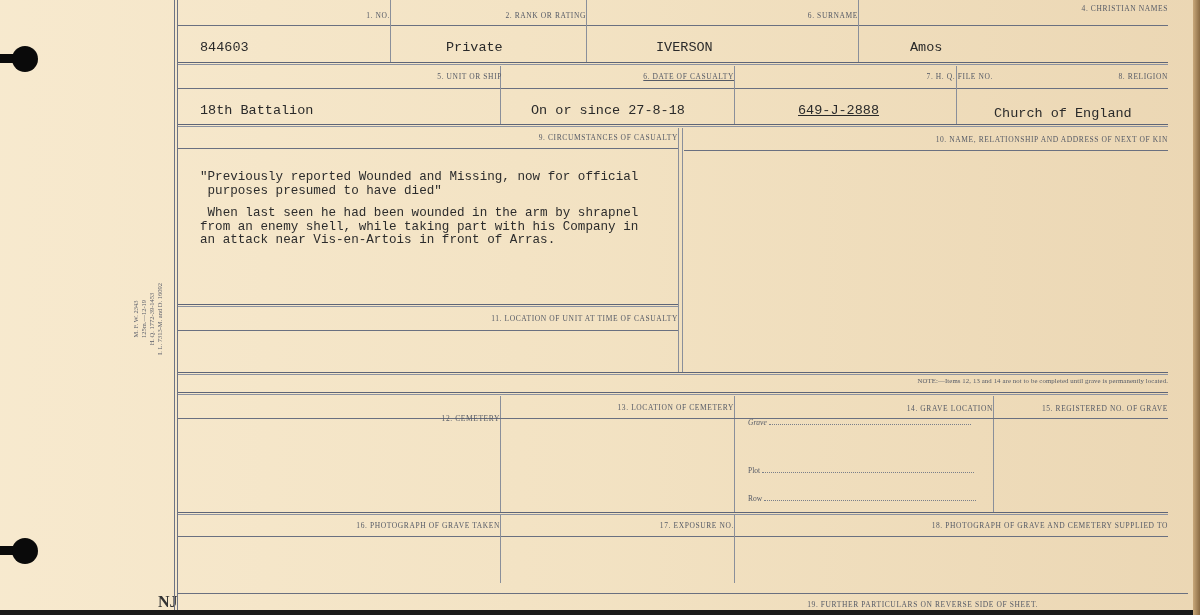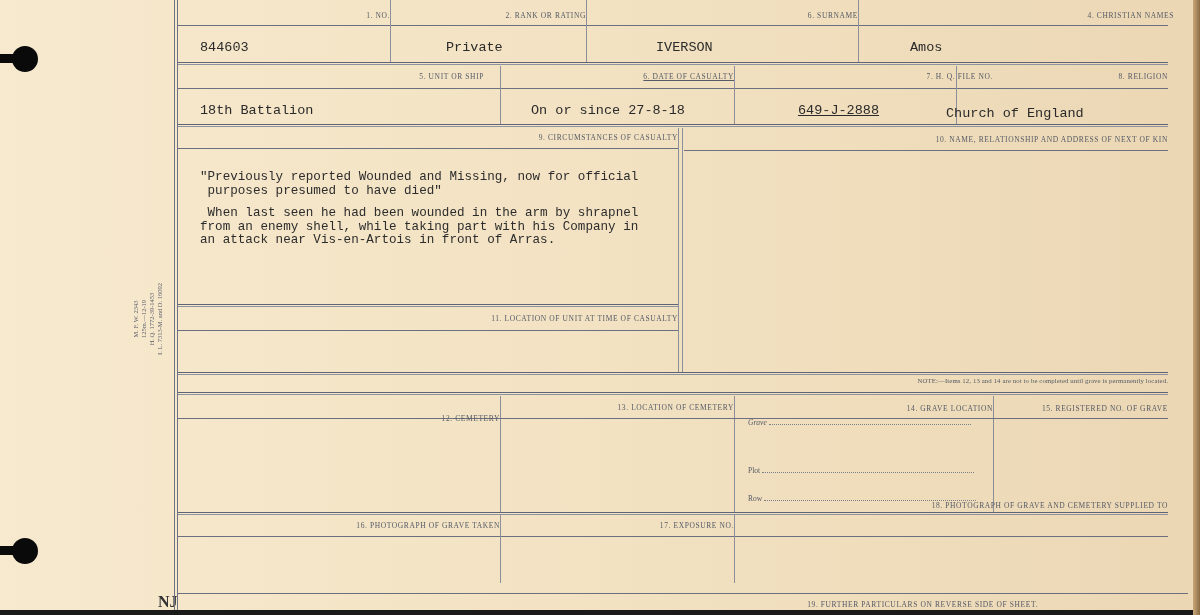--- a/index.html
+++ b/index.html
@@ -72,42 +72,42 @@
 
   <div class="hline" style="left:178px;top:25px;width:990px;"></div>
   <div class="hline dbl" style="left:178px;top:62px;width:990px;"></div>
   <div class="vline" style="left:390px;top:0;height:62px;"></div>
   <div class="vline" style="left:586px;top:0;height:62px;"></div>
   <div class="vline" style="left:858px;top:0;height:62px;"></div>
 
   <div class="lbl" style="left:178px;top:11px;width:212px;">1. NO.</div>
   <div class="lbl" style="left:390px;top:11px;width:196px;">2. RANK OR RATING</div>
   <div class="lbl" style="left:586px;top:11px;width:272px;">6. SURNAME</div>
-  <div class="lbl" style="left:858px;top:11px;width:310px;padding-left:6px;">4. CHRISTIAN NAMES</div>
+  <div class="lbl" style="left:858px;top:4px;width:310px;">4. CHRISTIAN NAMES</div>
 
   <div class="val" style="left:200px;top:40px;">844603</div>
   <div class="val" style="left:446px;top:40px;">Private</div>
   <div class="val" style="left:656px;top:40px;">IVERSON</div>
   <div class="val" style="left:910px;top:40px;">Amos</div>
 
   <div class="hline" style="left:178px;top:88px;width:990px;"></div>
   <div class="hline dbl" style="left:178px;top:124px;width:990px;"></div>
   <div class="vline" style="left:500px;top:66px;height:58px;"></div>
   <div class="vline" style="left:734px;top:66px;height:58px;"></div>
   <div class="vline" style="left:956px;top:66px;height:58px;"></div>
 
-  <div class="lbl" style="left:162px;top:72px;width:322px;">5. UNIT OR SHIP</div>
+  <div class="lbl" style="left:180px;top:72px;width:322px;">5. UNIT OR SHIP</div>
   <div class="lbl" style="left:500px;top:72px;width:234px;text-decoration:underline;">6. DATE OF CASUALTY</div>
   <div class="lbl" style="left:734px;top:72px;width:222px;margin-left:37px;">7. H. Q. FILE NO.</div>
   <div class="lbl" style="left:956px;top:72px;width:212px;">8. RELIGION</div>
 
   <div class="val" style="left:200px;top:103px;">18th Battalion</div>
   <div class="val" style="left:531px;top:103px;">On or since 27-8-18</div>
   <div class="val" style="left:798px;top:103px;text-decoration:underline;">649-J-2888</div>
-  <div class="val" style="left:946px;top:106px;text-align:center;">Church of England</div>
+  <div class="val" style="left:994px;top:106px;text-align:center;">Church of England</div>
 
   <div class="hline" style="left:178px;top:148px;width:500px;"></div>
   <div class="hline" style="left:684px;top:150px;width:484px;"></div>
   <div class="vline" style="left:678px;top:128px;height:244px;"></div>
   <div class="vline" style="left:682px;top:128px;height:244px;"></div>
 
   <div class="lbl" style="left:178px;top:133px;width:500px;">9. CIRCUMSTANCES OF CASUALTY</div>
   <div class="lbl" style="left:684px;top:135px;width:484px;">10. NAME, RELATIONSHIP AND ADDRESS OF NEXT OF KIN</div>
 
   <div class="typed" style="left:200px;top:171px;">"Previously reported Wounded and Missing, now for official
@@ -144,20 +144,20 @@
     <span>Row</span><span class="dots" style="width:212px;"></span>
   </div>
 
   <div class="hline dbl" style="left:178px;top:512px;width:990px;"></div>
   <div class="hline" style="left:178px;top:536px;width:990px;"></div>
   <div class="vline" style="left:500px;top:515px;height:68px;"></div>
   <div class="vline" style="left:734px;top:515px;height:68px;"></div>
 
   <div class="lbl" style="left:178px;top:521px;width:322px;">16. PHOTOGRAPH OF GRAVE TAKEN</div>
   <div class="lbl" style="left:500px;top:521px;width:234px;">17. EXPOSURE NO.</div>
-  <div class="lbl" style="left:734px;top:501px;width:434px;">18. PHOTOGRAPH OF GRAVE AND CEMETERY SUPPLIED TO</div>
+  <div class="lbl" style="left:734px;top:521px;width:434px;">18. PHOTOGRAPH OF GRAVE AND CEMETERY SUPPLIED TO</div>
 
   <div class="hline" style="left:178px;top:593px;width:1010px;"></div>
   <div class="lbl" style="left:178px;top:600px;width:860px;">19. FURTHER PARTICULARS ON REVERSE SIDE OF SHEET.</div>
 
   <div class="bottom-band"></div>
   <div class="right-edge"></div>
 </div>
 
 </body></html>

